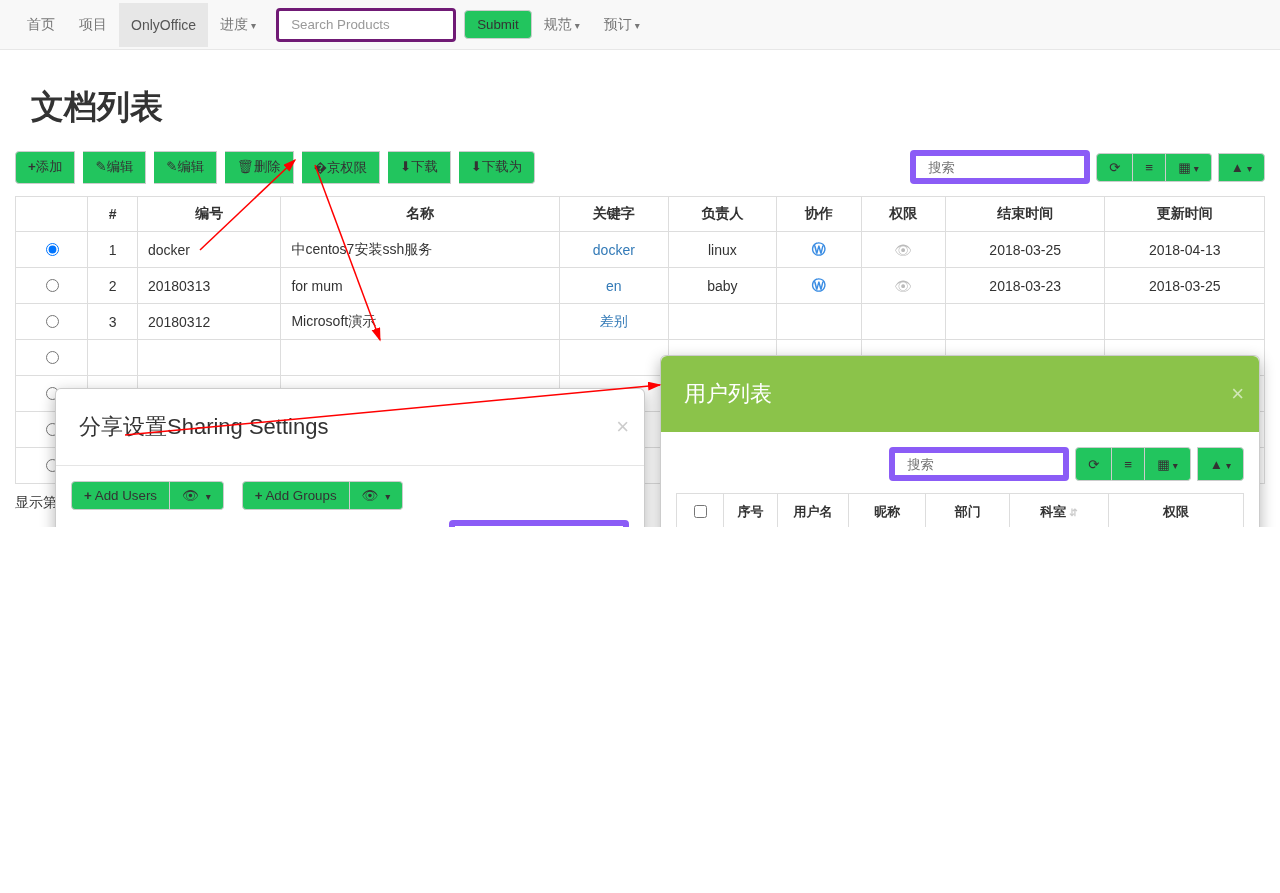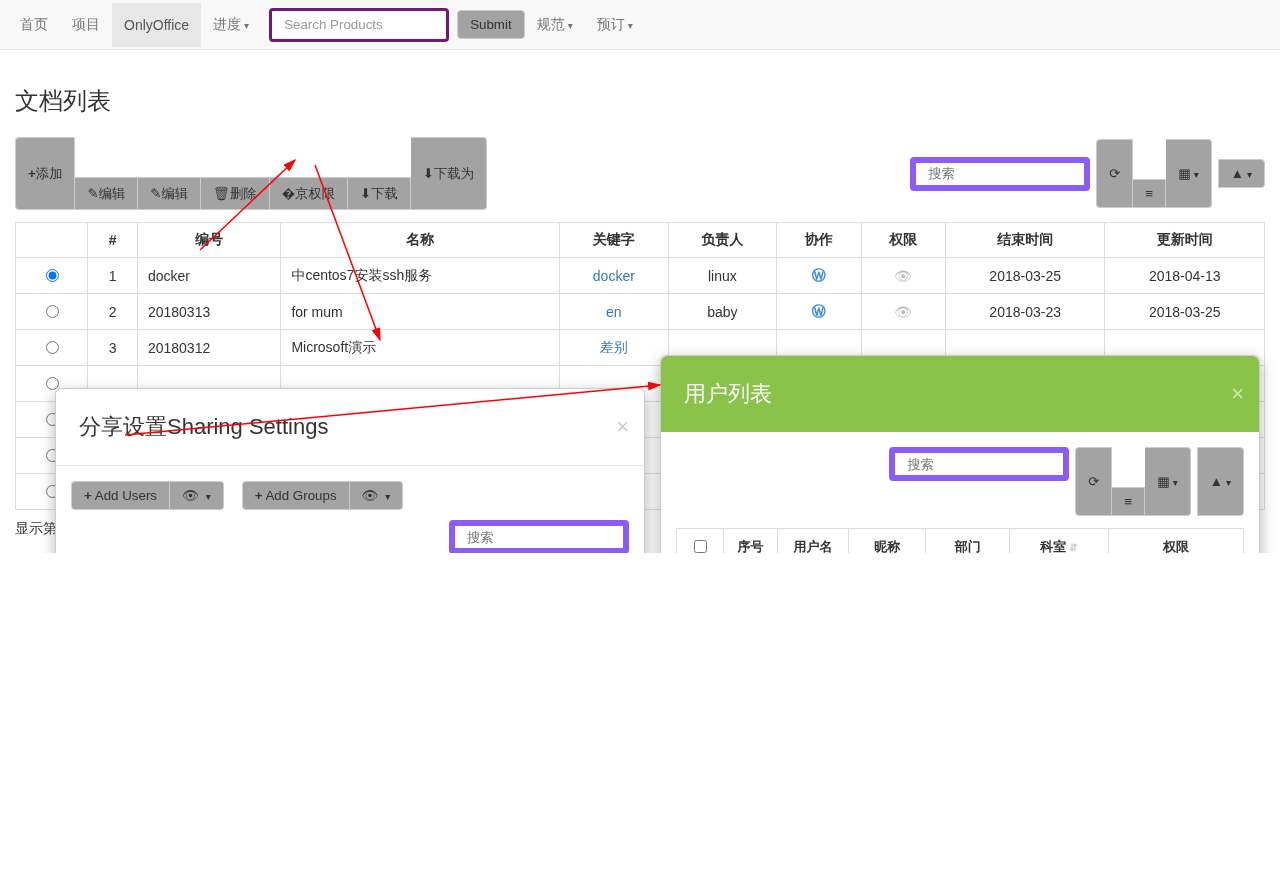--- a/index.html
+++ b/index.html
@@ -1,39 +1,39 @@
 <!DOCTYPE html>
 <html><head>
 <meta charset="utf-8">
 <style>
   * { box-sizing: border-box; }
   body { margin:0; font-family:"Helvetica Neue",Helvetica,Arial,sans-serif; font-size:14px; color:#333; background:#fff; }
   
-  .navbar { display:flex; align-items:center; padding:0 8px; height:50px; border-bottom:1px solid #e7e7e7; background:#f8f8f8; }
+  .navbar { display:flex; align-items:center; padding:0 15px; height:50px; border-bottom:1px solid #e7e7e7; background:#f8f8f8; }
   .navbar .nav { display:flex; align-items:center; }
   .navbar .nav-item { padding:14px 12px; color:#777; cursor:pointer; }
   .navbar .nav-item.active { background:#e7e7e7; color:#555; }
   .navbar .caret::after { content:"▾"; font-size:10px; margin-left:3px; }
   .navbar .search { margin:0 8px; }
   .navbar input[type=text]{ height:34px; padding:6px 12px; border:3px solid #701a75; border-radius:4px; width:180px; }
   .navbar input::placeholder { color:#999; }
-  .btn { display:inline-block; padding:6px 12px; border:1px solid #ccc; background:#a3a3a3; border-radius:4px; cursor:pointer; color:#333; }
+  .btn { display:inline-block; padding:6px 12px; border:1px solid #ccc; background:#22c55e; border-radius:4px; cursor:pointer; color:#333; }
   .navbar .right { margin-left:auto; display:flex; align-items:center; }
 
   .page { padding:15px; position:relative; }
-  h1.title { font-size:24px; font-weight:400; margin:20px 0; }
+  h1.title { font-size:33px; font-weight:700; margin:20px 16px; }
 
   
   .btn-group { display:inline-flex; }
   .btn-group .btn:not(:first-child){ border-left:none; }
   .btn-group .btn:first-child{ border-radius:4px 0 0 4px; }
   .btn-group .btn:last-child{ border-radius:0 4px 4px 0; }
-  .btn-group .btn:not(:first-child):not(:last-child){ border-radius:0;margin-top:40px; }
+  .btn-group .btn:not(:first-child):not(:last-child){ border-radius:0; }
   .toolbar { display:flex; align-items:center; justify-content:space-between; margin-bottom:12px; }
-  .toolbar .left { display:flex; gap:0; }
+  .toolbar .left { display:flex; gap:8px; }
   .toolbar .right-tb { display:flex; align-items:center; gap:6px; }
   .search-input { height:34px; padding:6px 12px; border:6px solid #8b5cf6; border-radius:4px; width:180px; }
   .btn .caret::after { content:"▾"; font-size:10px; margin-left:3px; }
 
   
   table { border-collapse:collapse; width:100%; }
   th,td { border:1px solid #ddd; padding:8px 10px; text-align:center; vertical-align:middle; }
   th { background:#fff; font-weight:700; }
   td.left { text-align:left; }
   .link { color:#337ab7; cursor:pointer; }

